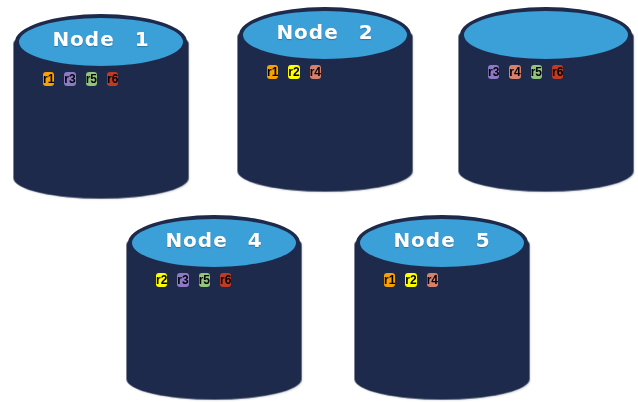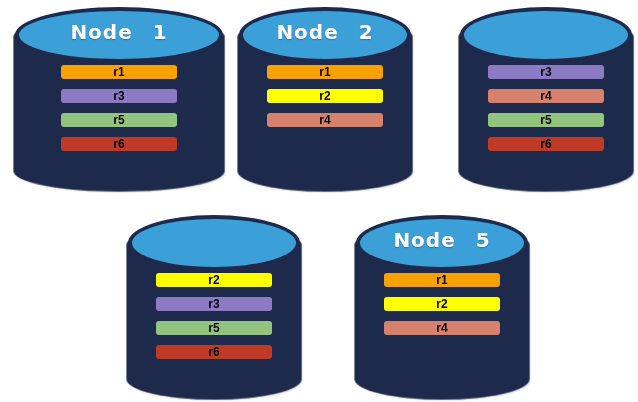--- a/index.html
+++ b/index.html
@@ -13,21 +13,21 @@
     width: 638px;
     height: 402px;
     background: #ffffff;
     overflow: hidden;
   }
   .cylinder {
     position: absolute;
     width: 176px;
     height: 186px;
   }
-  .pos-0 { left: 13px;  top: 5px; padding-left: 36px; }
+  .pos-0 { left: 13px;  top: 12px; }
   .pos-1 { left: 237px; top: 5px; }
   .pos-2 { left: 458px; top: 5px; }
   .pos-3 { left: 126px; top: 213px; }
   .pos-4 { left: 354px; top: 213px; }
 
   .cyl-body {
     position: absolute;
     top: 28px;
     left: 1px;
     right: 1px;
@@ -61,21 +61,20 @@
     text-shadow: 0 1px 1px rgba(0,0,0,0.25);
     font-family: "DejaVu Sans", sans-serif;
   }
   .bars {
     position: absolute;
     top: 60px;
     left: 50%;
     transform: translateX(-50%);
     width: 116px;
     display: flex;
-    flex-direction: column;
     gap: 10px;
   }
   .bar {
     height: 14px;
     border-radius: 3px;
     display: flex;
     align-items: center;
     justify-content: center;
     color: #000000;
     font-weight: bold;
@@ -140,20 +139,21 @@
         </div>
         <div class="bar" style="background: rgb(192, 59, 38);">
           <span>r6</span>
         </div>
       </div>
   </div>
 
   <div class="cylinder pos-3" style="--navy: #1D2A4C; --topblue: #3B9FD8;">
     <div class="cyl-body"></div>
     <div class="cyl-top"></div>
+    <div class="node-title">Node 4</div>
     <div class="bars">
         <div class="bar" style="background: rgb(255, 255, 0);">
           <span>r2</span>
         </div>
         <div class="bar" style="background: rgb(140, 122, 196);">
           <span>r3</span>
         </div>
         <div class="bar" style="background: rgb(147, 196, 125);">
           <span>r5</span>
         </div>

